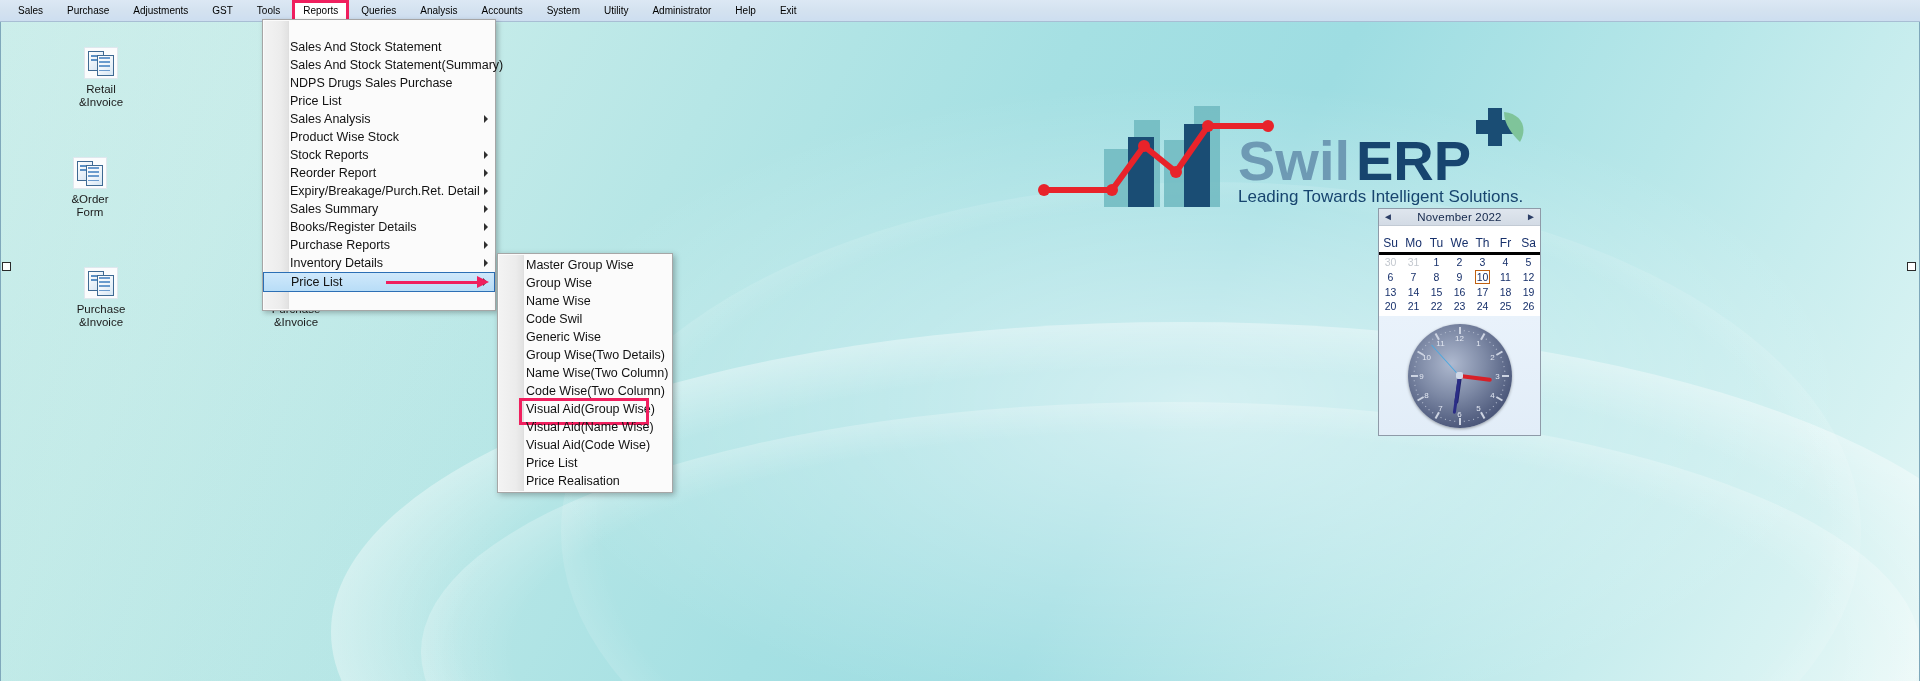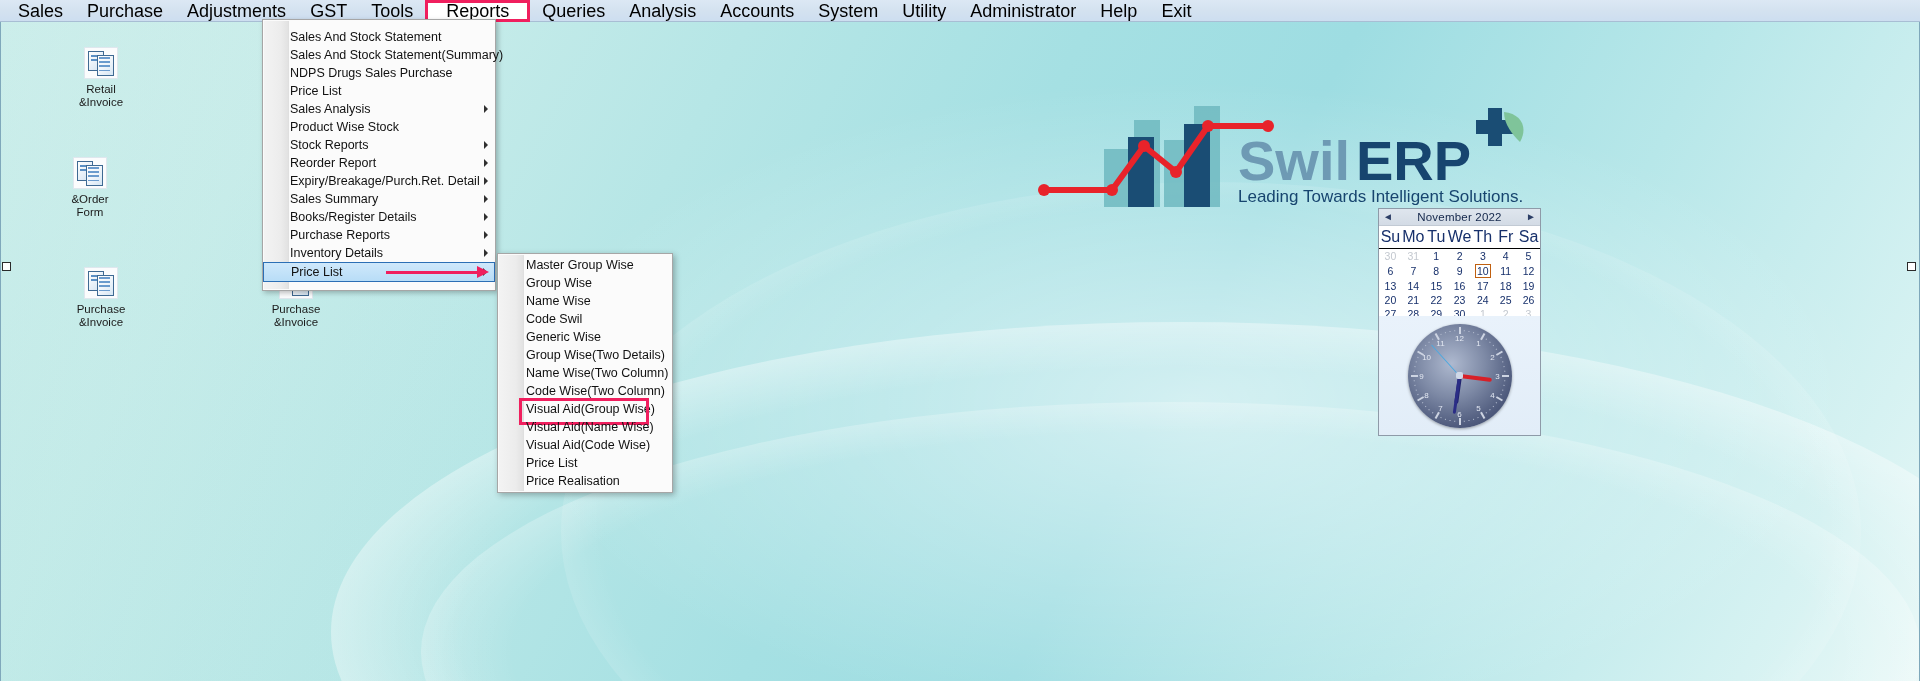--- a/index.html
+++ b/index.html
@@ -14,30 +14,30 @@
   #menubar {
     position: absolute; top: 0; left: 0;
     width: 1920px; height: 22px;
     background: linear-gradient(to bottom, #dce8f4 0%, #d4e2f0 50%, #cddef0 100%);
     border-bottom: 1px solid #a8bed4;
     display: flex; align-items: center;
     padding-left: 6px;
     z-index: 60;
   }
   .menu-item {
-    font-size: 18px; color: #000;
+    font-size: 10px; color: #000;
     padding: 3px 12px;
     white-space: nowrap;
     line-height: 14px;
     position: relative;
   }
   .menu-item.active {
     background: #ffffff;
     border: 3px solid #f01f5e;
-    padding: 1px 18px;
+    padding: 1px 8px;
     z-index: 70;
   }
 
   
   #desktop {
     position: absolute; top: 22px; left: 0;
     width: 1920px; height: 659px;
     background:
       radial-gradient(ellipse 1100px 520px at 62% 58%, rgba(255,255,255,0.55) 0%, rgba(255,255,255,0) 62%),
       linear-gradient(118deg, #d9f2ee 0%, #cdeeeb 14%, #b6e6e6 33%, #a5e0e3 48%, #9edde2 60%, #b7e7e9 76%, #d6f2f2 92%, #e8f8f7 100%);
@@ -114,21 +114,21 @@
   }
 
   
   #dropdown {
     position: absolute; left: 262px; top: 19px;
     width: 234px;
     background: #fbfbfb;
     border: 1px solid #a6a6a6;
     box-shadow: 2px 2px 5px rgba(0,0,0,0.25);
     z-index: 80;
-    padding: 8px 0;
+    padding: 18px 0;
   }
   #dropdown::before {
     content: ""; position: absolute; left: 1px; top: 1px;
     width: 24px; height: calc(100% - 2px);
     background: linear-gradient(to right,#f3f3f3 0%, #ececec 70%, #e2e2e2 100%);
     border-right: 1px solid #dfdfdf;
   }
   .dd-item {
     position: relative;
     height: 18px;
@@ -219,23 +219,23 @@
     padding: 0 4px;
     border-bottom: 1px solid #c2cad4;
   }
   #cal-header .nav {
     color: #2c3e66; font-size: 10px; line-height: 10px;
   }
   #cal-title { font-size: 11.5px; color: #13264a; letter-spacing: .2px; }
   #cal-title b { font-weight: normal; }
   table.cal { border-collapse: collapse; width: 100%; margin-top: 1px; }
   table.cal th {
-    font-size: 16px; font-weight: normal; color: #17306b;
-    padding: 1px 0 2px 0; text-align: center;
-    border-bottom: 1px solid #000000;
+    font-size: 12px; font-weight: normal; color: #17306b;
+    padding: 9px 0 2px 0; text-align: center;
+    border-bottom: 3px solid #000000;
   }
   table.cal td {
     font-size: 10.5px; color: #17306b; text-align: center;
     padding: 1px 0; height: 14px; width: 14.28%;
   }
   table.cal td.dim { color: #c3c8cf; }
   table.cal td.today { }
   table.cal td.today span {
     display: inline-block; min-width: 15px;
     border: 1px solid #c06010; background: #fff;

